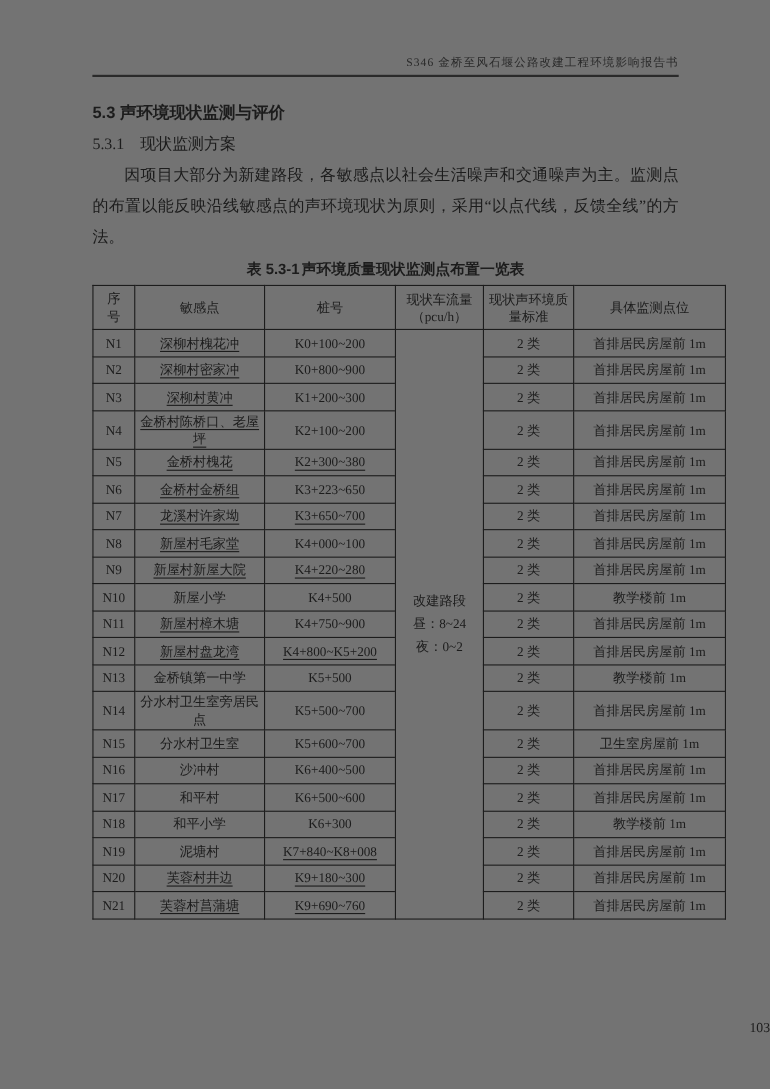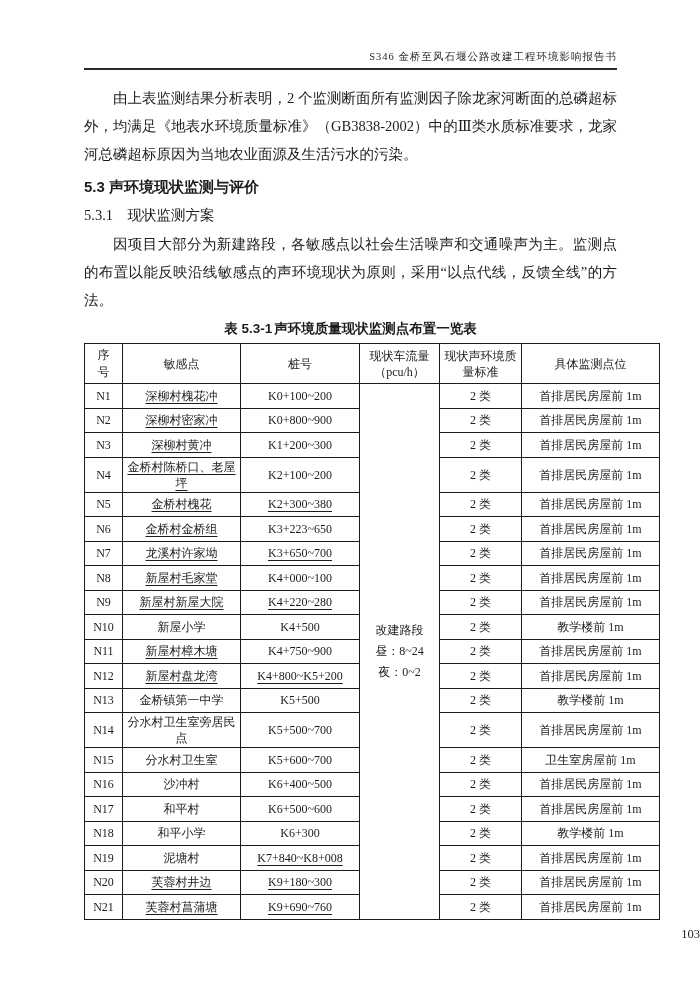--- a/index.html
+++ b/index.html
@@ -1,19 +1,19 @@
 <!DOCTYPE html>
 <html><head>
 <meta charset="utf-8">
 <style>
   html,body{margin:0;padding:0;background:#e8e8e8;}
   .page{
     position:relative;
     width:700px;height:990px;
-    background:#ffffff;
+    background:#737373;
     font-family:"Liberation Serif","DejaVu Serif",serif;
     color:#1c1c1c;
     box-sizing:border-box;
     padding:50px 83px 0 84px;
     overflow:hidden;
   }
   .doc-header{
     text-align:right;
     font-size:10.5px;
     letter-spacing:1px;
@@ -87,21 +87,20 @@
 <body>
 
 <div class="page">
 
   <div class="doc-header">
     <span>S346 金桥至风石堰公路改建工程环境影响报告书</span>
   </div>
 
   <div class="doc-body">
 
-    <p class="para">由上表监测结果分析表明，2 个监测断面所有监测因子除龙家河断面的总磷超标外，均满足《地表水环境质量标准》（GB3838-2002）中的Ⅲ类水质标准要求，龙家河总磷超标原因为当地农业面源及生活污水的污染。</p>
 
     <h2 class="h-section">5.3 声环境现状监测与评价</h2>
 
     <h3 class="h-subsection">5.3.1　现状监测方案</h3>
 
     <p class="para">因项目大部分为新建路段，各敏感点以社会生活噪声和交通噪声为主。监测点的布置以能反映沿线敏感点的声环境现状为原则，采用“以点代线，反馈全线”的方法。</p>
 
 
     <div class="table-title">
       <span class="tlabel">表 5.3-1</span><span>声环境质量现状监测点布置一览表</span>

